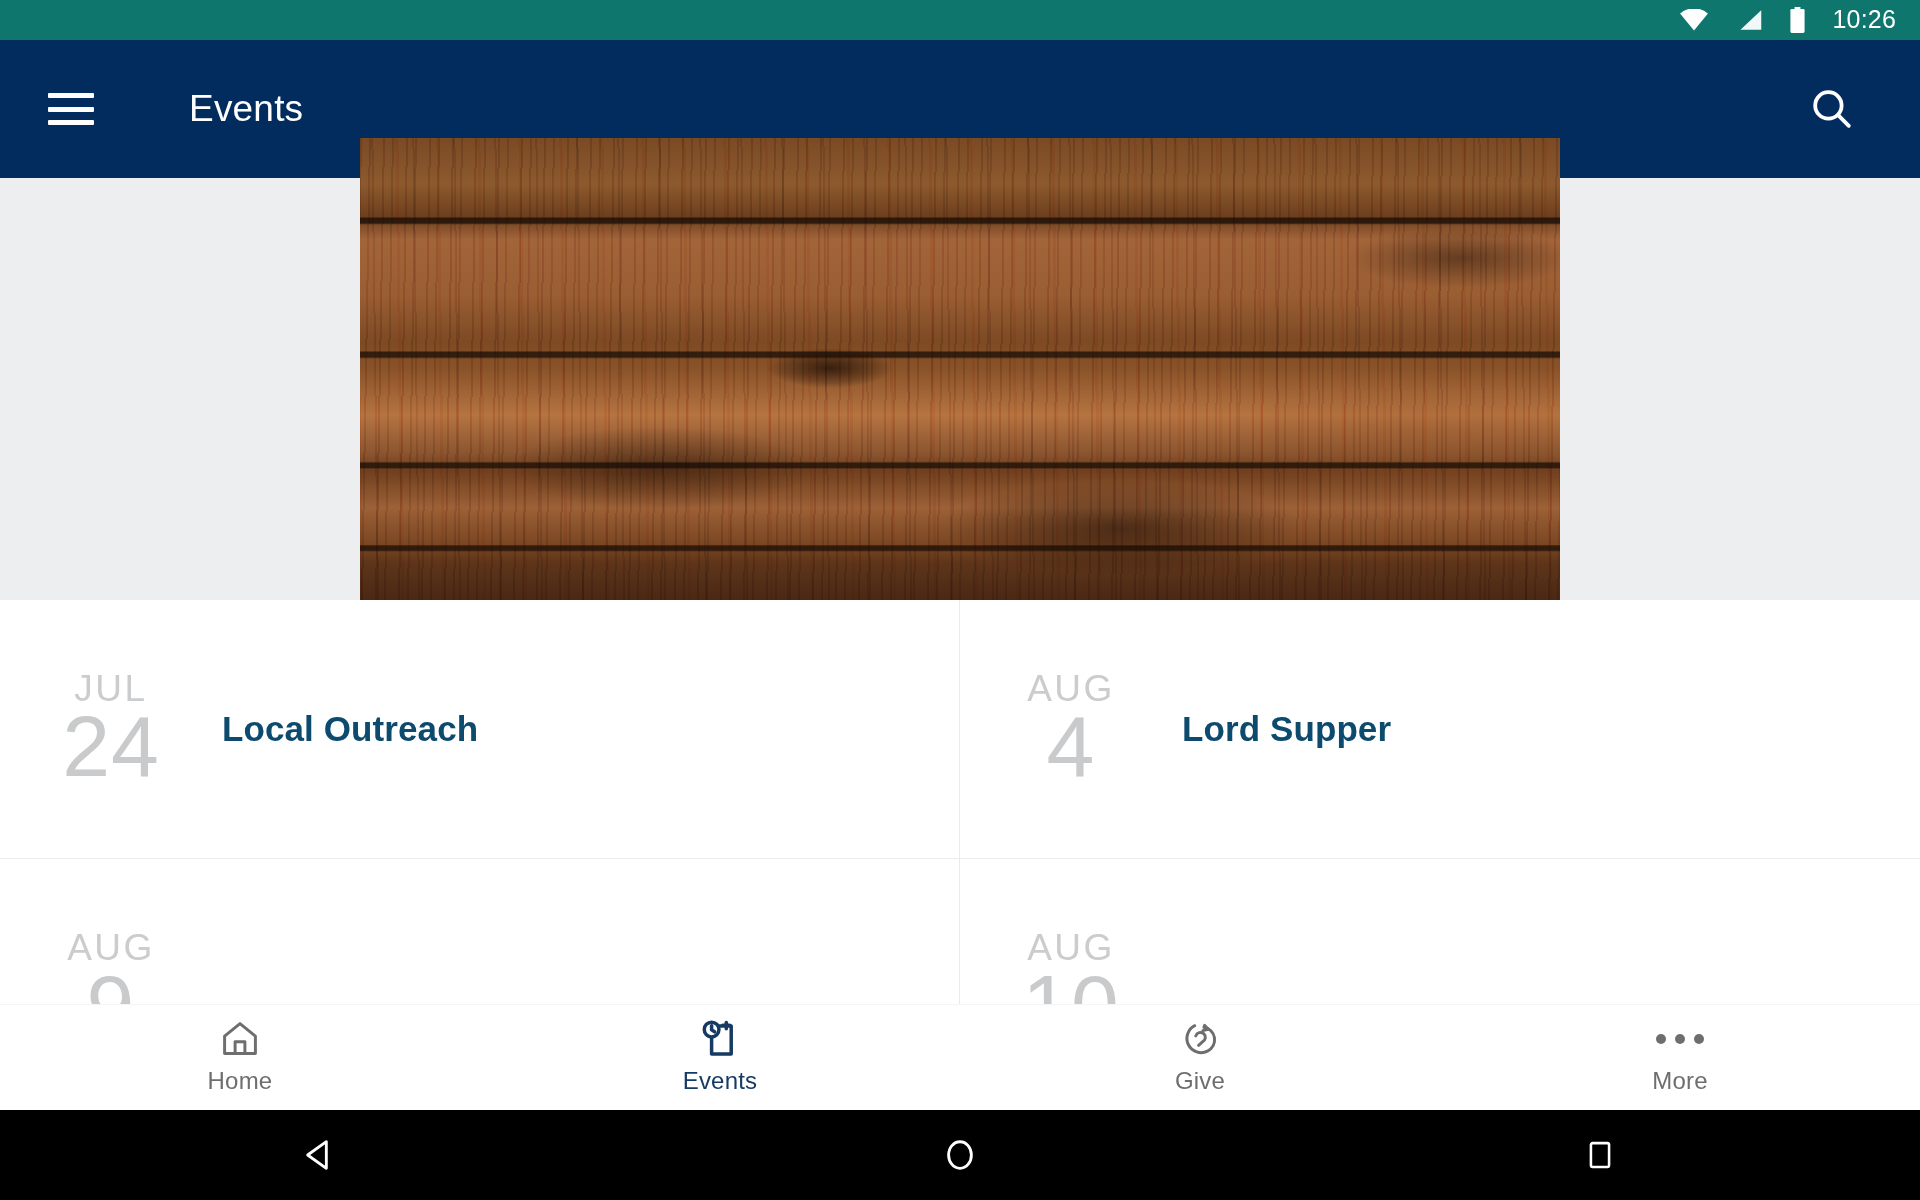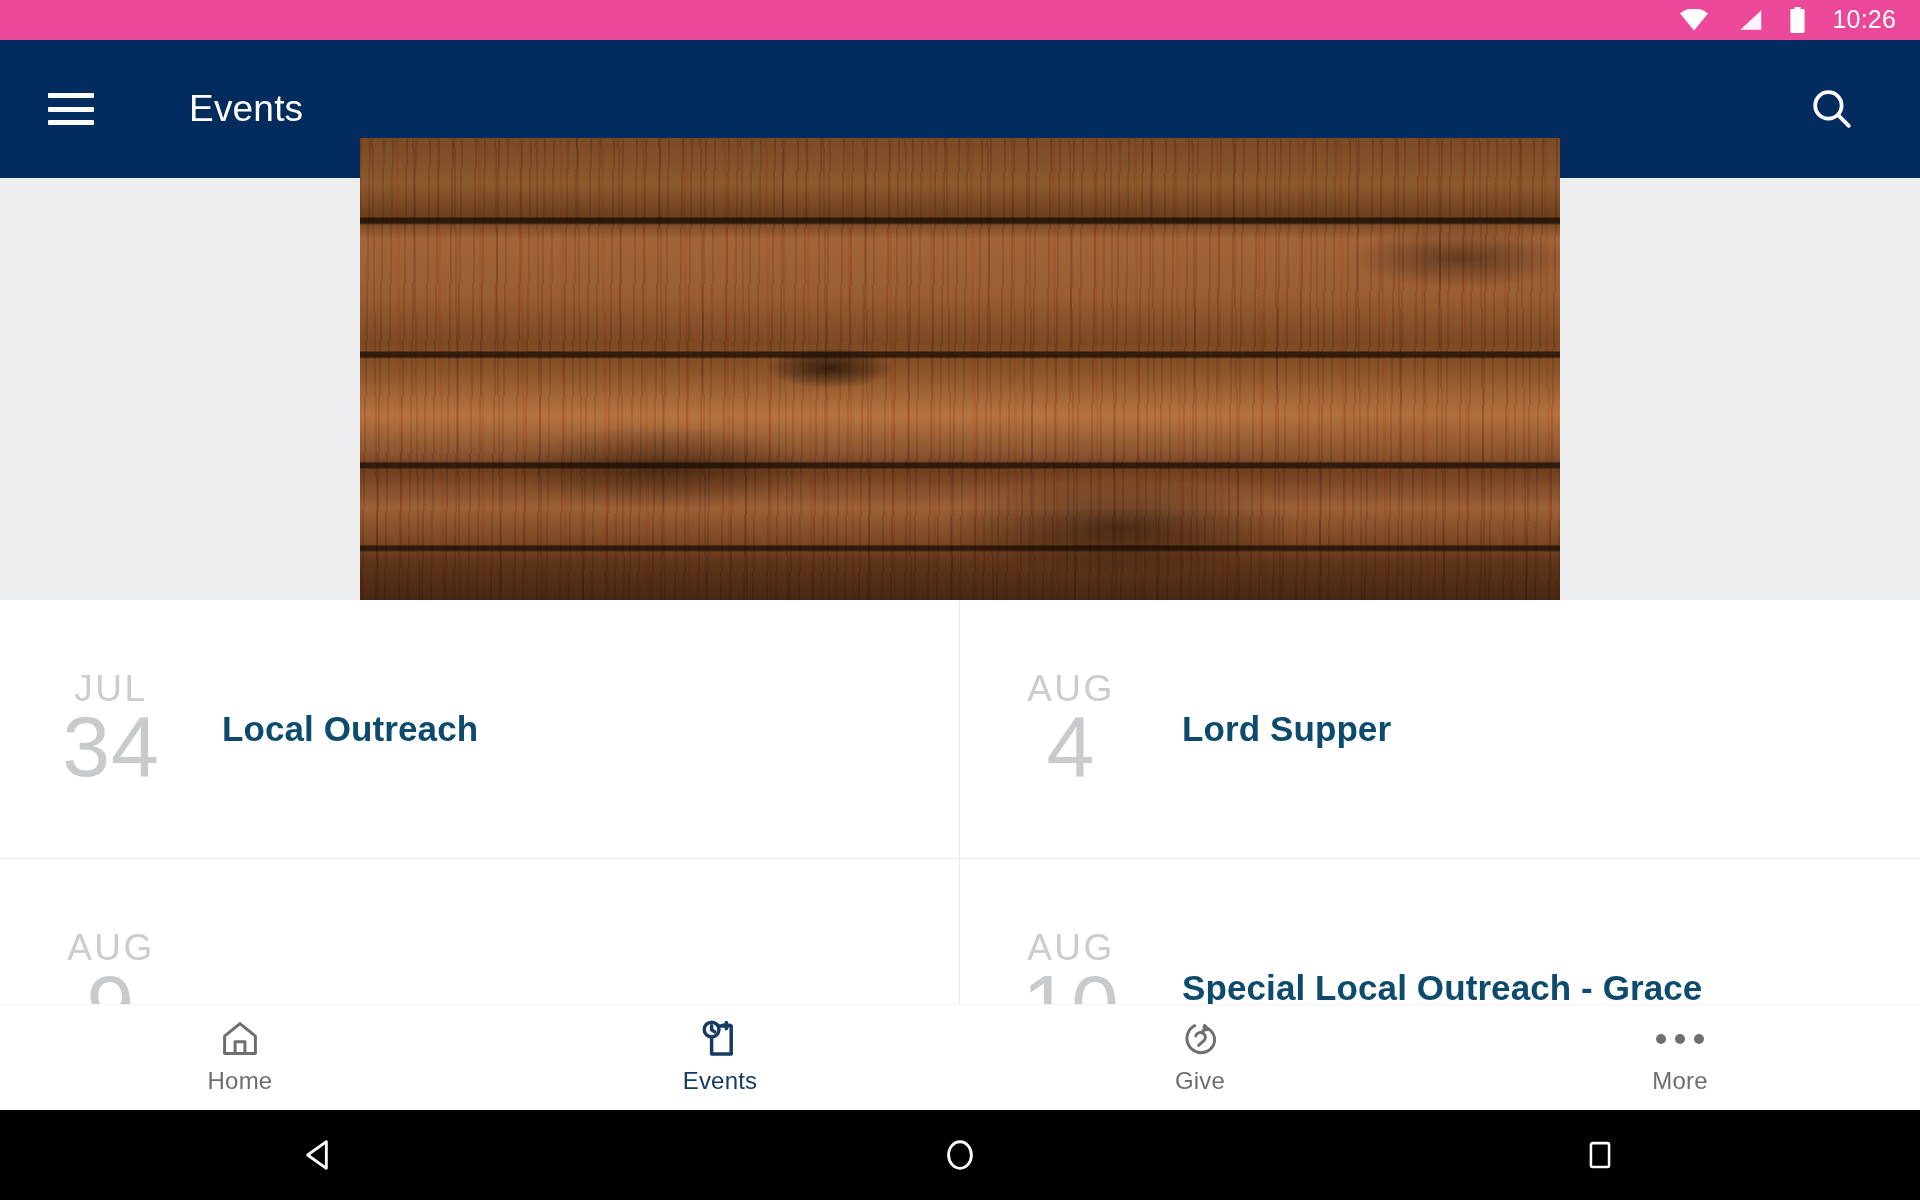--- a/index.html
+++ b/index.html
@@ -8,21 +8,21 @@
   body {
     font-family:"Liberation Sans", sans-serif;
     background:#ffffff;
     -webkit-font-smoothing:antialiased;
   }
   #phone { position:relative; width:1920px; height:1200px; background:#ECEEEF; }
 
   
   .statusbar{
     position:absolute; top:0; left:0; width:1920px; height:40px;
-    background:#ec4899; display:flex; align-items:center;
+    background:#0f766e; display:flex; align-items:center;
     justify-content:flex-end; padding-right:24px; gap:26px;
   }
   .sb-icon{ display:block; }
   .sb-time{
     color:#ffffff; font-size:25px; letter-spacing:.2px;
     font-family:"Liberation Sans", sans-serif; line-height:1;
     padding-bottom:1px;
   }
 
   
@@ -195,21 +195,21 @@
   <div class="hero-wrap">
     <div class="hero-img"></div>
   </div>
 
   <div class="events-grid">
 
     <div class="ev-row r1">
       <div class="ev-cell left">
         <div class="ev-date">
           <span class="ev-month">JUL</span>
-          <span class="ev-day">34</span>
+          <span class="ev-day">24</span>
         </div>
         <div class="ev-title">Local Outreach</div>
       </div>
       <div class="ev-cell">
         <div class="ev-date">
           <span class="ev-month">AUG</span>
           <span class="ev-day">4</span>
         </div>
         <div class="ev-title">Lord Supper</div>
       </div>
@@ -222,21 +222,20 @@
         <div class="ev-date">
           <span class="ev-month">AUG</span>
           <span class="ev-day">9</span>
         </div>
       </div>
       <div class="ev-cell">
         <div class="ev-date">
           <span class="ev-month">AUG</span>
           <span class="ev-day">10</span>
         </div>
-        <div class="ev-title">Special Local Outreach - Grace</div>
       </div>
     </div>
 
   </div>
 
   <div class="tabbar">
 
     <div class="tab">
       <div class="tab-icon">
         <svg width="42" height="42" viewBox="0 0 24 24" fill="none" stroke="#6E6E6E" stroke-width="1.7" stroke-linejoin="round">

